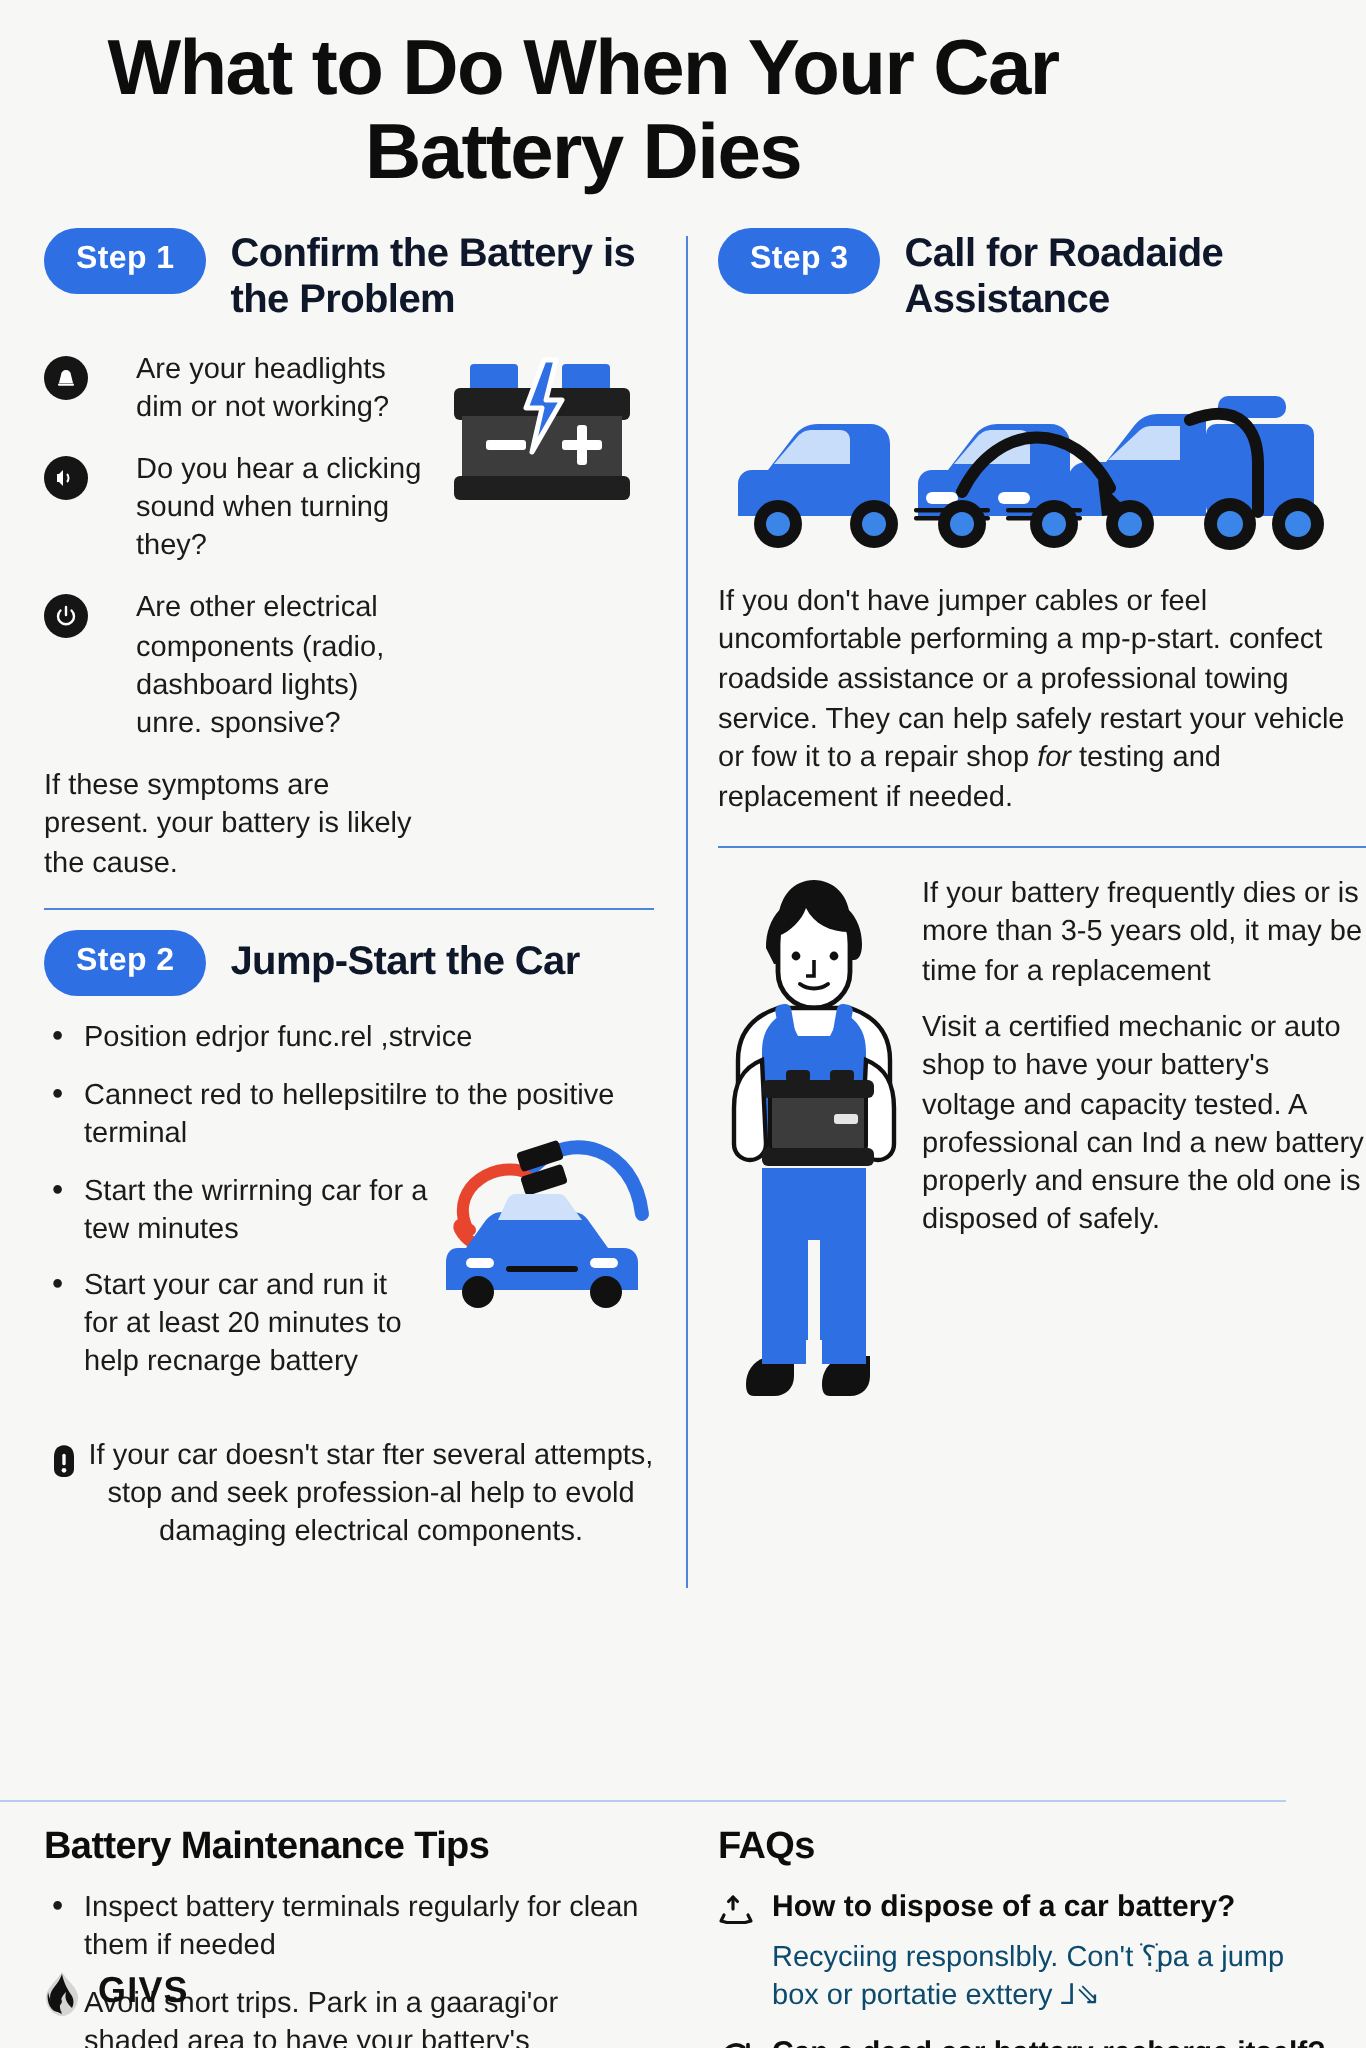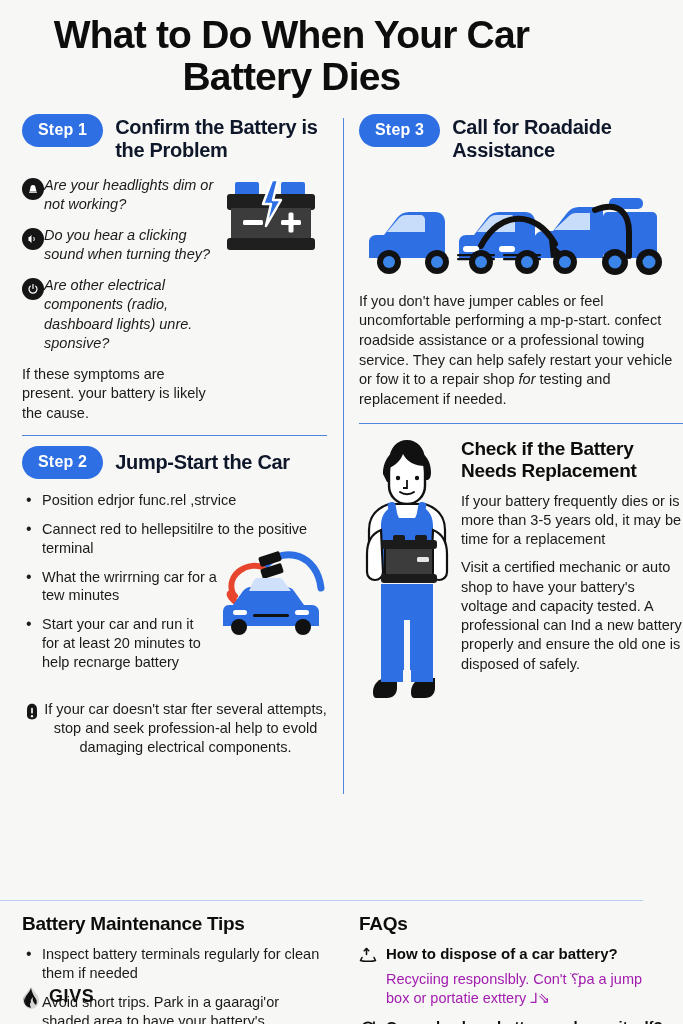--- a/index.html
+++ b/index.html
@@ -44,21 +44,21 @@
     border-radius: 20px; white-space: nowrap;
     flex: 0 0 auto; letter-spacing: 0.2px;
   }
   .step-head {
     font-size: 20px; font-weight: 700; line-height: 1.14;
     color: #0f172a; letter-spacing: -0.3px; padding-top: 2px;
   }
 
   
   .checklist { margin-top: 14px; }
-  .check-item { display: flex; gap: 0; margin-bottom: 12px; font-style: italic; }
+  .check-item { display: flex; gap: 24px; margin-bottom: 12px; }
   .cicon {
     flex: 0 0 auto; width: 22px; height: 22px; border-radius: 50%;
     background: #151515; color: #ffffff;
     display: flex; align-items: center; justify-content: center;
     font-size: 11px; margin-top: 2px;
   }
   .ctext { font-size: 14.5px; line-height: 1.32; color: #1b1b1b; }
 
   .note { font-size: 14.5px; line-height: 1.34; color: #1b1b1b; margin-top: 4px; }
 
@@ -96,21 +96,21 @@
   .bcol-left  { width: 341px; padding: 0 14px 0 22px; }
   .bcol-right { width: 342px; padding: 0 14px 0 18px; }
   .sec-head {
     font-size: 19px; font-weight: 700; color: #0d0d0d;
     letter-spacing: -0.3px; margin-bottom: 10px;
   }
   .faq-item { margin-bottom: 10px; }
   .faq-q { display: flex; gap: 9px; align-items: flex-start; }
   .faq-ico { flex: 0 0 auto; width: 18px; height: 18px; margin-top: 2px; }
   .faq-qt { font-size: 15px; font-weight: 700; line-height: 1.2; color: #0d0d0d; }
-  .faq-a { font-size: 14.5px; line-height: 1.3; color: #a21caf; margin: 5px 0 0 27px; }
+  .faq-a { font-size: 14.5px; line-height: 1.3; color: #0c4a6e; margin: 5px 0 0 27px; }
 
   .brand { position: absolute; left: 20px; bottom: 10px; display: flex; align-items: flex-start; gap: 7px; }
   .brand-name { font-size: 18px; font-weight: 700; letter-spacing: 0.6px; color: #111; }
 
   .illus { display: block; }
 </style>
 </head>
 <body>
 
 <div class="page">
@@ -185,21 +185,21 @@
       <div>
         <div class="step-row">
           <span class="badge">Step 2</span>
           <div class="step-head" style="padding-top:5px">Jump-Start the Car</div>
         </div>
 
         <div style="position:relative;">
           <ul class="bullets">
             <li>Position edrjor func.rel ,strvice</li>
             <li>Cannect red to hellepsitilre to the positive terminal</li>
-            <li style="width:68%">What the wrirrning car for a tew minutes</li>
+            <li style="width:68%">Start the wrirrning car for a tew minutes</li>
             <li style="width:62%">Start your car and run it for at least 20 minutes to help recnarge battery</li>
           </ul>
 
           <div style="position:absolute; right:-6px; bottom:28px;">
             <svg class="illus" width="128" height="110" viewBox="0 0 128 110">
               <path d="M28 60 C 20 40, 44 26, 60 34" stroke="#e8452f" stroke-width="6" fill="none" stroke-linecap="round"></path>
               <path d="M30 62 C 18 52, 28 74, 42 70" stroke="#e8452f" stroke-width="6" fill="none" stroke-linecap="round"></path>
               <path d="M62 30 C 80 12, 112 20, 116 54" stroke="#2f6fe4" stroke-width="7" fill="none" stroke-linecap="round"></path>
               <rect x="54" y="20" width="22" height="10" rx="2" transform="rotate(-18 65 25)" fill="#111"></rect>
               <rect x="56" y="32" width="22" height="10" rx="2" transform="rotate(-18 67 37)" fill="#111"></rect>
@@ -307,21 +307,20 @@
             <rect x="45" y="186" width="6" height="50" fill="#f7f7f5"></rect>
             <rect x="22" y="190" width="22" height="52" fill="#2f6fe4"></rect>
             <rect x="52" y="190" width="22" height="52" fill="#2f6fe4"></rect>
             <path d="M14 258 c0-8 6-14 14-14 h10 v10 c0 6-4 10-10 10 H18 c-3 0-4-2-4-6z" fill="#111"></path>
             <path d="M52 258 c0-8 6-14 14-14 h10 v10 c0 6-4 10-10 10 H56 c-3 0-4-2-4-6z" fill="#111"></path>
             <rect x="22" y="236" width="22" height="12" fill="#2f6fe4"></rect>
             <rect x="52" y="236" width="22" height="12" fill="#2f6fe4"></rect>
           </svg>
         </div>
         <div class="repl-body">
-          <div class="repl-head">Check if the Battery Needs Replacement</div>
           <p class="repl-p">If your battery frequently dies or is more than 3-5 years old, it may be time for a replacement</p>
           <p class="repl-p">Visit a certified mechanic or auto shop to have your battery's voltage and capacity tested. A professional can Ind a new battery properly and ensure the old one is disposed of safely.</p>
         </div>
       </div>
     </div>
   </div>
 
   <div style="width:643px; height:1px; background:#b9cdf0; margin:0 auto 12px auto;"></div>
 
   <div class="bottom">

